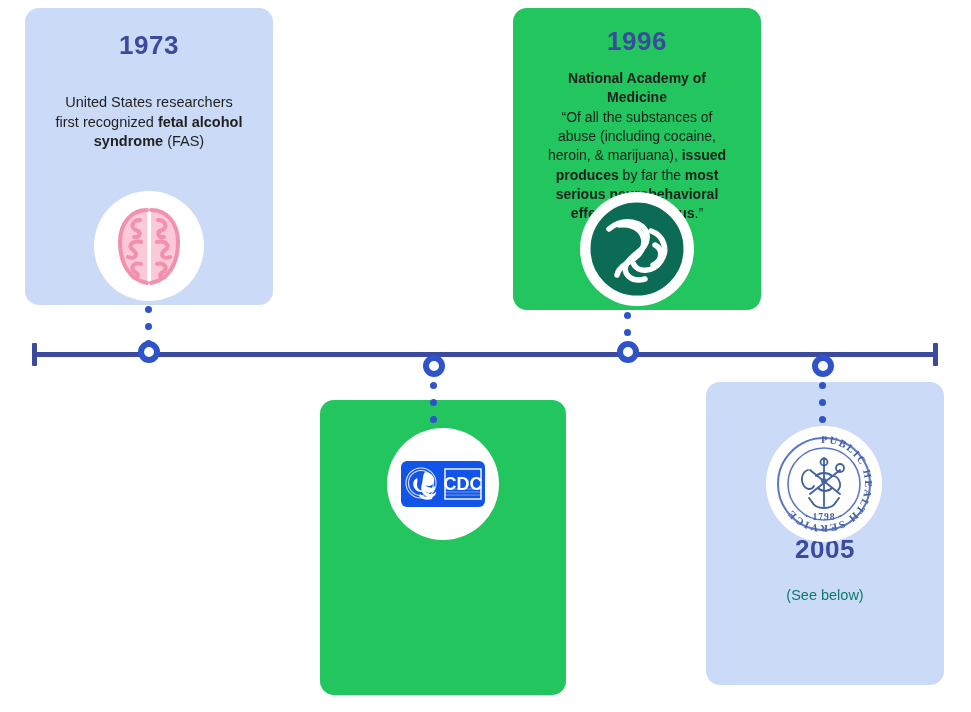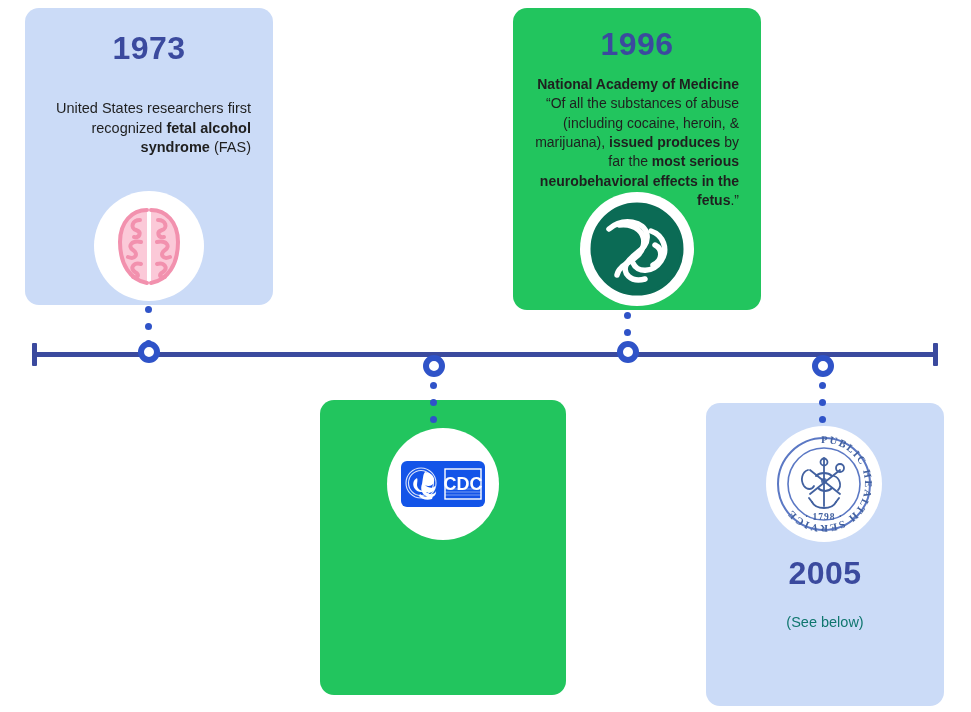--- a/index.html
+++ b/index.html
@@ -73,32 +73,32 @@
   .card {
     position: absolute;
     border-radius: 14px;
     box-sizing: border-box;
     z-index: 2;
   }
   .card.light { background: #cbdbf7; }
   .card.dark  { background: #22c55e; }
 
   .card-year {
-    font-size: 32px;
+    font-size: 26px;
     font-weight: bold;
     color: #3b4a9e;
     text-align: center;
     letter-spacing: .5px;
   }
   .card-body {
     font-size: 14.5px;
     line-height: 1.35;
-    text-align: right;
+    text-align: center;
     color: #1f1f1f;
-    padding: 0 22px;
+    padding: 0 30px;
   }
   .card-body b { font-weight: bold; }
   .card-note {
     font-size: 14.5px;
     text-align: center;
     color: #0f766e;
   }
 
   
   .icon-disc {
@@ -205,21 +205,21 @@
       <text x="62" y="29" text-anchor="middle" font-family="Liberation Sans, sans-serif" font-size="18" font-weight="bold" fill="#ffffff">CDC</text>
     </svg>
   </div>
 
   <div class="marker" style="left:812px; top:355px;"></div>
   <div class="connector" style="left:819px; top:382px;">
     <i></i>
       <i></i>
       <i></i>
   </div>
-  <div class="card light" style="left:706px; top:403px; width:238px; height:303px;">
+  <div class="card light" style="left:706px; top:382px; width:238px; height:303px;">
     <div class="card-year" style="margin-top:152px;">2005</div>
     <div class="card-note" style="margin-top:22px;">(See below)</div>
   </div>
   <div class="icon-disc" style="left:766px; top:426px; width:116px; height:116px;">
     <svg width="104" height="104" viewBox="0 0 104 104">
       <defs>
         <path id="phs-arc" d="M 52,52 m 0,-41 a 41,41 0 1,1 -0.1,0" fill="none"></path>
       </defs>
       <circle cx="52" cy="52" r="47" fill="#ffffff"></circle>
       <circle cx="52" cy="52" r="46" fill="none" stroke="#5b78c4" stroke-width="2"></circle>

